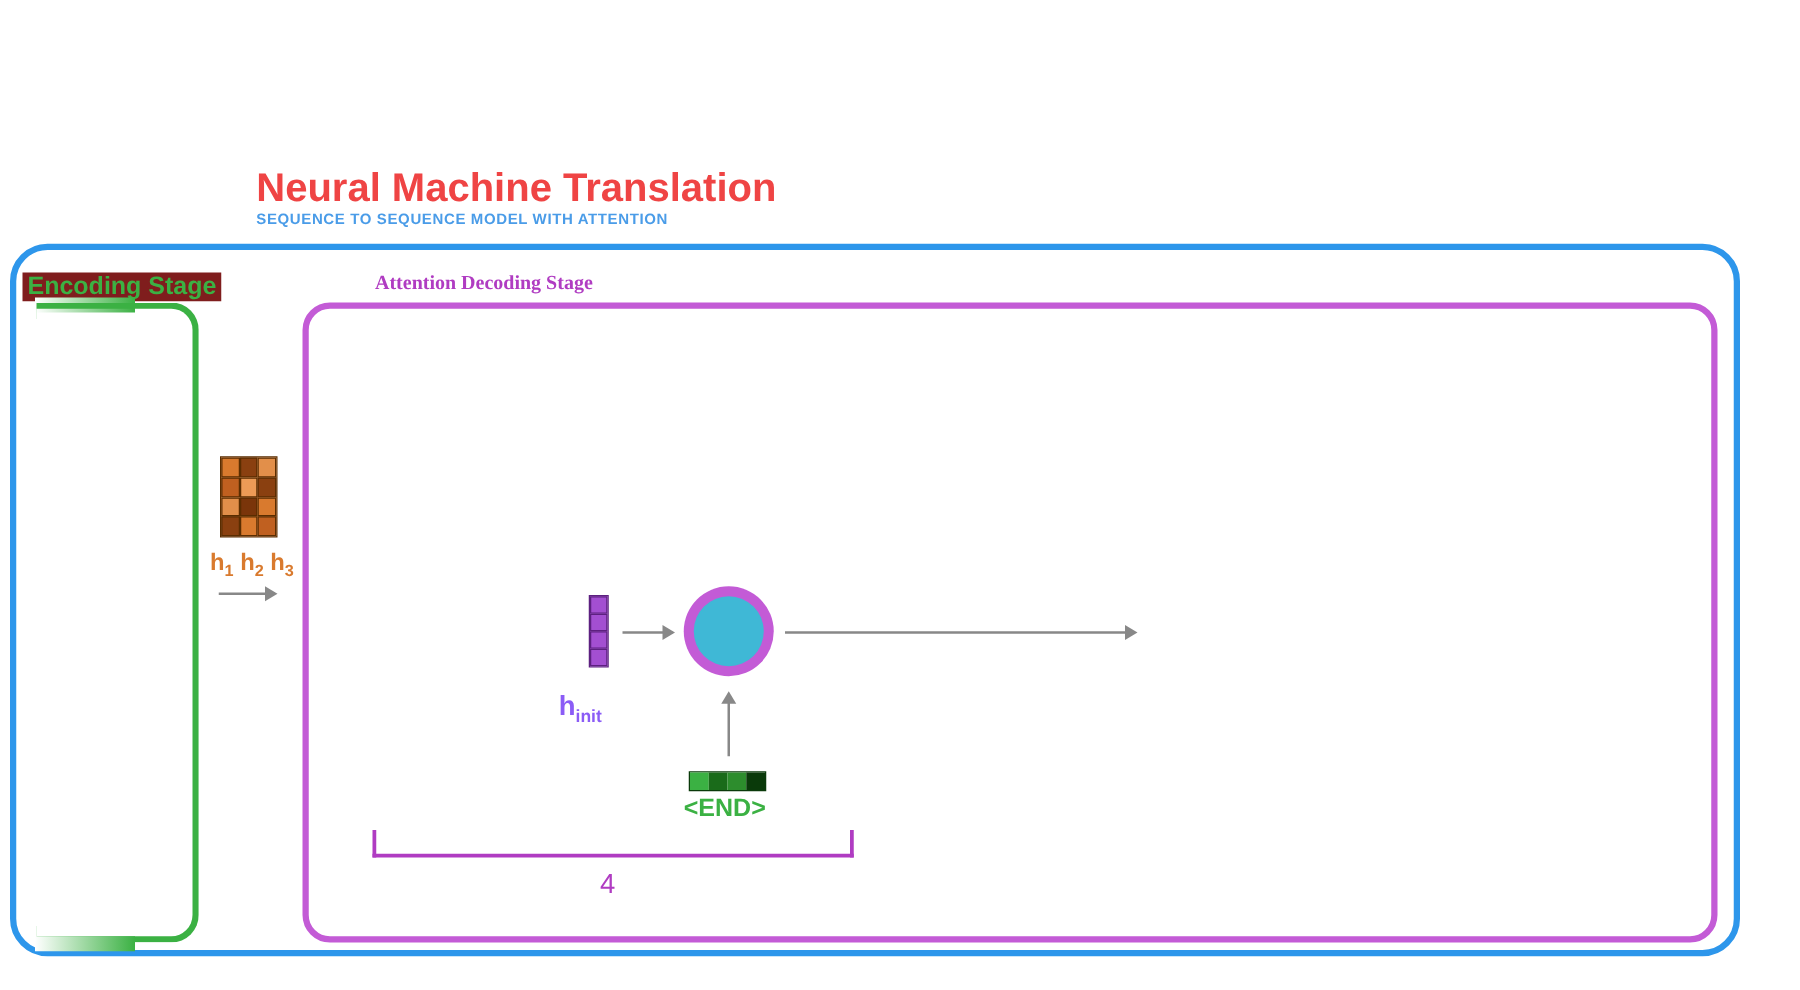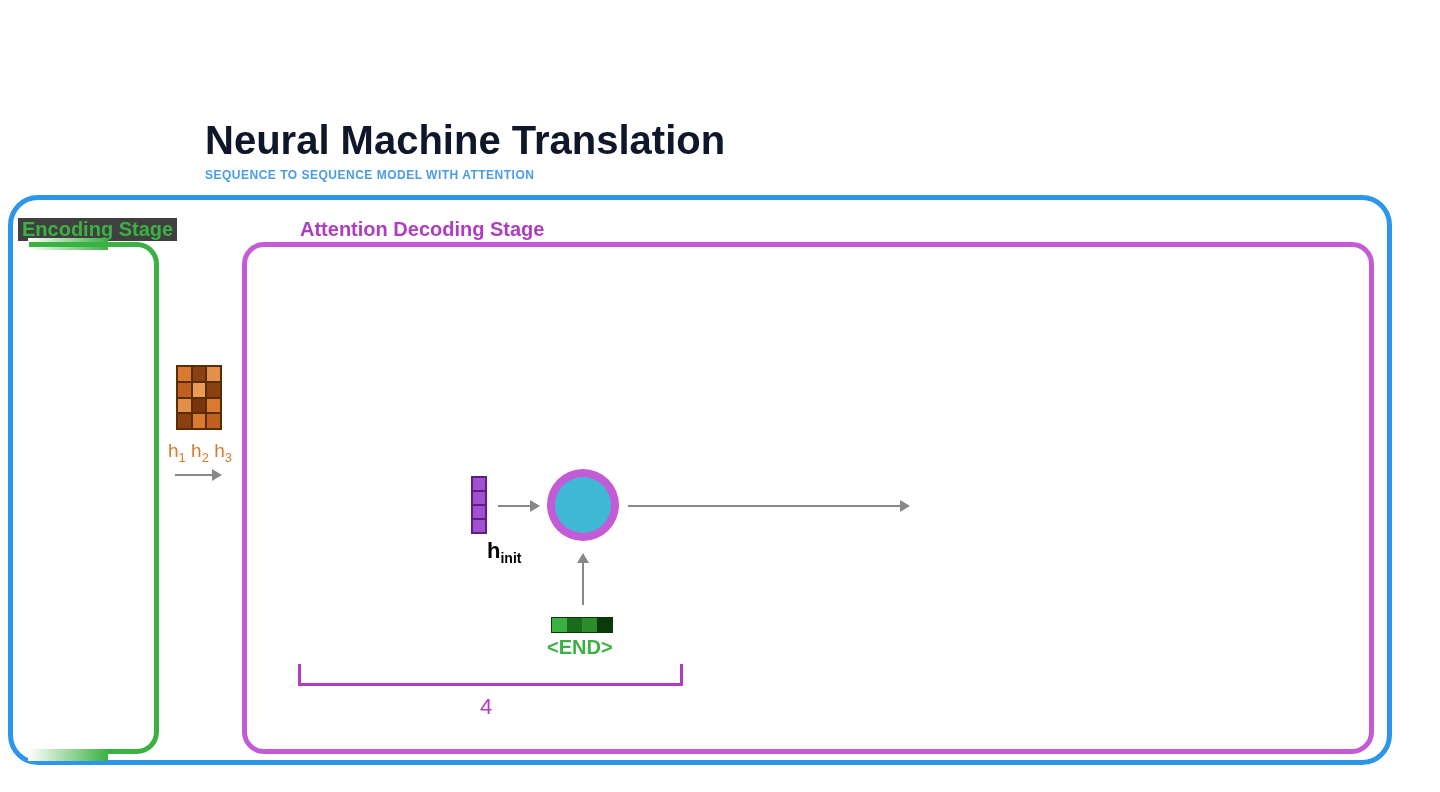--- a/index.html
+++ b/index.html
@@ -1,47 +1,47 @@
 <!DOCTYPE html>
 <html><head>
 <meta charset="utf-8">
 <style>
 * { margin: 0; padding: 0; box-sizing: border-box; }
 body { width: 1440px; height: 792px; background: #fff; font-family: Arial, Helvetica, sans-serif; position: relative; }
 
-.title { position: absolute; left: 205px; top: 118px; font-size: 40px; font-weight: bold; color: #0f172a; }
+.title { position: absolute; left: 205px; top: 132px; font-size: 32px; font-weight: bold; color: #ef4444; }
 .subtitle { position: absolute; left: 205px; top: 168px; font-size: 12px; font-weight: bold; color: #4a9ce8; letter-spacing: 0.5px; }
 
 .outer-box { position: absolute; left: 8px; top: 195px; width: 1384px; height: 570px; border: 5px solid #2d96eb; border-radius: 30px; }
 
-.encoding-label { position: absolute; left: 18px; top: 218px; font-size: 20px; font-weight: bold; color: #3bb143; background: #404040; padding: 0 4px; }
-.attention-label { position: absolute; left: 296px; top: 218px; font-size: 20px; font-weight: bold; color: #b03cc2; background: #fff; padding: 0 4px; }
+.encoding-label { position: absolute; left: 18px; top: 218px; font-size: 20px; font-weight: bold; color: #3bb143; background: #7f1d1d; padding: 0 4px; }
+.attention-label { position: absolute; left: 296px; top: 218px; font-size: 16px; font-weight: bold; color: #b03cc2; background: #fff; padding: 0 4px; font-family: Liberation Serif, serif; }
 
 .green-box { position: absolute; left: 29px; top: 242px; width: 130px; height: 512px; border: 5px solid #3bb143; border-radius: 22px; border-left: none; border-top-left-radius: 0; border-bottom-left-radius: 0; }
 .green-fade-top { position: absolute; left: 28px; top: 238px; width: 80px; height: 12px; background: linear-gradient(to left, #3bb143, #fff); }
 .green-fade-bottom { position: absolute; left: 28px; top: 749px; width: 80px; height: 12px; background: linear-gradient(to left, #3bb143, #fff); }
 
 .purple-box { position: absolute; left: 242px; top: 242px; width: 1132px; height: 512px; border: 5px solid #c35bd6; border-radius: 22px; }
 
 
 .matrix { position: absolute; left: 176px; top: 365px; width: 46px; height: 65px; display: grid; grid-template-columns: repeat(3, 1fr); grid-template-rows: repeat(4, 1fr); border: 1px solid #5a2d00; }
 .matrix div { border: 1px solid #5a2d00; }
 .c1 { background: #d97a2e; } .c2 { background: #e28f4a; } .c3 { background: #8a4010; } .c4 { background: #c06020; } .c5 { background: #ec9b56; } .c6 { background: #7a350a; }
 
-.hlabels { position: absolute; left: 168px; top: 440px; font-size: 19px; font-weight: normal; color: #d97a2e; }
+.hlabels { position: absolute; left: 168px; top: 440px; font-size: 19px; font-weight: bold; color: #d97a2e; }
 .hlabels sub { font-size: 13px; }
 
 .h-arrow { position: absolute; width: 45px; height: 2px; background: #888; }
 .h-arrow::after { content: ''; position: absolute; right: -2px; top: -5px; border-left: 10px solid #888; border-top: 6px solid transparent; border-bottom: 6px solid transparent; }
 .arrow-enc { left: 175px; top: 474px; }
 
 
 .hinit-vec { position: absolute; left: 471px; top: 476px; width: 16px; height: 58px; display: grid; grid-template-rows: repeat(4, 1fr); border: 1px solid #5d2080; }
 .hinit-vec div { background: #a34fd1; border: 1px solid #5d2080; }
-.hinit-label { position: absolute; left: 447px; top: 538px; font-size: 22px; font-weight: bold; color: #000000; margin-left: 40px; }
+.hinit-label { position: absolute; left: 447px; top: 552px; font-size: 22px; font-weight: bold; color: #8b5cf6; }
 .hinit-label sub { font-size: 14px; }
 
 .arrow-hinit { left: 498px; top: 505px; width: 40px; }
 
 
 .decoder-node { position: absolute; left: 547px; top: 469px; width: 72px; height: 72px; border-radius: 50%; background: #c35bd6; display: flex; align-items: center; justify-content: center; }
 .decoder-node-inner { width: 56px; height: 56px; border-radius: 50%; background: #3fb8d6; }
 
 .arrow-right { position: absolute; left: 628px; top: 505px; width: 280px; height: 2px; background: #888; }
 .arrow-right::after { content: ''; position: absolute; right: -2px; top: -5px; border-left: 10px solid #888; border-top: 6px solid transparent; border-bottom: 6px solid transparent; }

